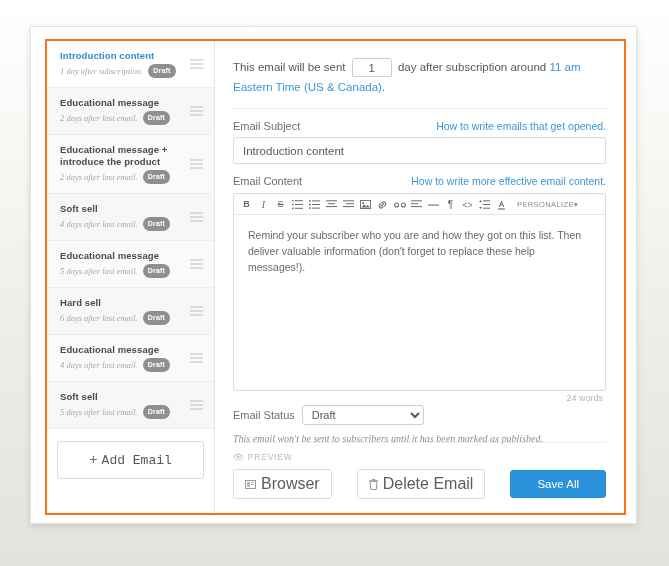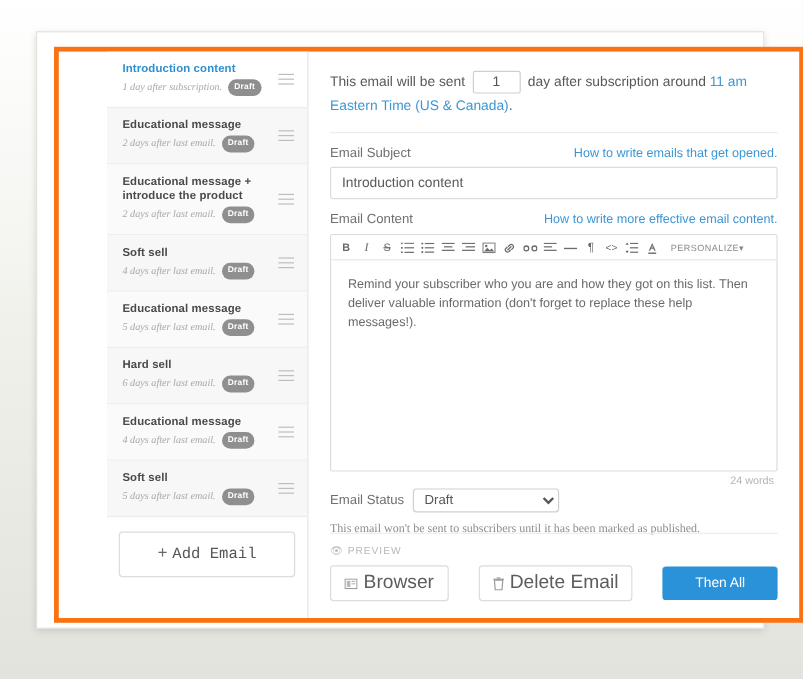--- a/index.html
+++ b/index.html
@@ -27,24 +27,23 @@
     width: 605px; height: 496px;
     background: #ffffff;
     border: 1px solid #e3e3dd;
     box-shadow: 0 2px 6px rgba(120,120,110,0.25);
   }
   #inner-pane {
     position: absolute;
     left: 14px; top: 12px;
     width: 577px; height: 472px;
     background: #ffffff;
-    border: 4px solid #f97316;
+    border: 2px solid #f97316;
     display: flex;
     overflow: hidden;
-    padding-left: 40px;
   }
 
   
   #sidebar {
     width: 168px;
     min-width: 168px;
     border-right: 1px solid #e7e7e7;
     background: #ffffff;
     box-sizing: border-box;
     overflow: hidden;
@@ -244,20 +243,21 @@
     border-radius: 3px;
     background: #ffffff;
     font-size: 11px;
     color: #555;
     font-family: "Liberation Sans", sans-serif;
     padding-left: 5px;
   }
   #status-note {
     margin-top: 8px;
     font-family: "Liberation Serif", serif;
+    font-style: italic;
     font-size: 10px;
     color: #8e8e8e;
   }
 
   
   #footer {
     position: absolute;
     left: 18px;
     right: 18px;
     bottom: 14px;
@@ -593,20 +593,20 @@
             <button class="btn" id="delete-email-button">
               <span class="gi">
                 <svg width="9" height="11" viewBox="0 0 9 11">
                     <path d="M1 2.4 L8 2.4 L7.3 10.5 L1.7 10.5 Z" fill="none" stroke="#9a9a9a"></path>
                     <rect x="0" y="1.2" width="9" height="1" fill="#9a9a9a"></rect>
                     <rect x="3" y="0" width="3" height="1.2" fill="#9a9a9a"></rect>
                   </svg>
               </span>
               <span>Delete Email</span>
             </button>
-            <button id="save-all-button">Then All</button>
+            <button id="save-all-button">Save All</button>
           </div>
         </div>
 
       </div>
     </div>
   </div>
 </div>
 
 </body></html>

